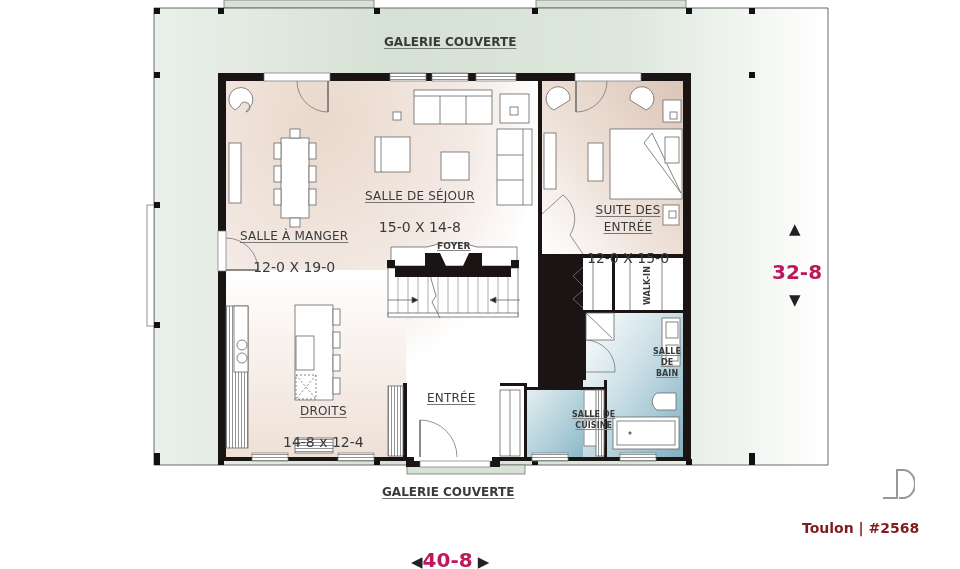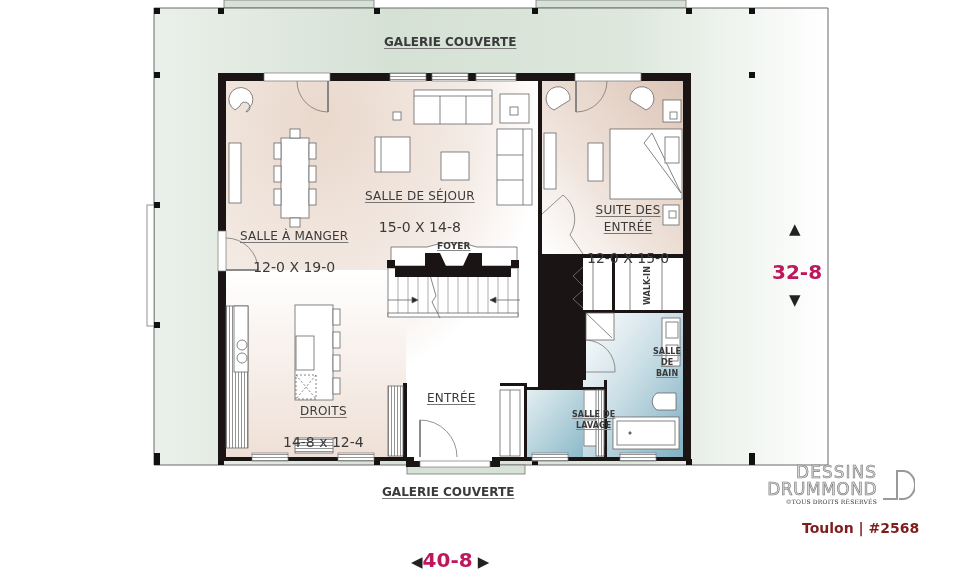--- a/index.html
+++ b/index.html
@@ -280,21 +280,21 @@
 
 <div class="lbl" style="left:283px; top:405px;">
   <div class="room-name">DROITS</div>
   <div class="room-dim">14-8 x 12-4</div>
 </div>
 
 <div class="lbl room-name" style="left:427px; top:392px;">ENTRÉE</div>
 
 <div class="lbl" style="left:528px; top:409px;padding-left:44px;">
   <div class="small-name">SALLE DE</div>
-  <div class="small-name">LAVAGE</div>
+  <div class="small-name">CUISINE</div>
 </div>
 
 <div class="lbl" style="left:653px; top:346px;">
   <div class="small-name">SALLE</div>
   <div class="small-name">DE</div>
   <div class="small-name">BAIN</div>
 </div>
 
 <div class="lbl small-name" style="left:628px; top:280px; transform:rotate(-90deg); text-decoration:none;">WALK-IN</div>
 
@@ -303,23 +303,18 @@
 <div class="lbl" style="left:411px; top:550px;">
   <span class="arrow">◀</span><span class="dim-text">40-8</span> <span class="arrow">▶</span>
 </div>
 
 <div class="lbl arrow" style="left:789px; top:222px;">▲</div>
 <div class="lbl dim-text" style="left:772px; top:262px;">32-8</div>
 <div class="lbl arrow" style="left:789px; top:293px;">▼</div>
 
 <div class="logo">
   <div style="display:flex; align-items:center; gap:4px;">
-    <div>
-      <div class="logo-line1">DESSINS</div>
-      <div class="logo-line2">DRUMMOND</div>
-      <div class="logo-copy">©TOUS DROITS RÉSERVÉS</div>
-    </div>
     <svg width="34" height="40" viewBox="0 0 34 40">
       <path d="M2,34 H16 V6 H22 A12,14 0 0 1 22,34 H18" fill="none" stroke="#999" stroke-width="2"></path>
     </svg>
   </div>
 </div>
 <div class="model-name">Toulon | #2568</div>
 
 </body></html>

